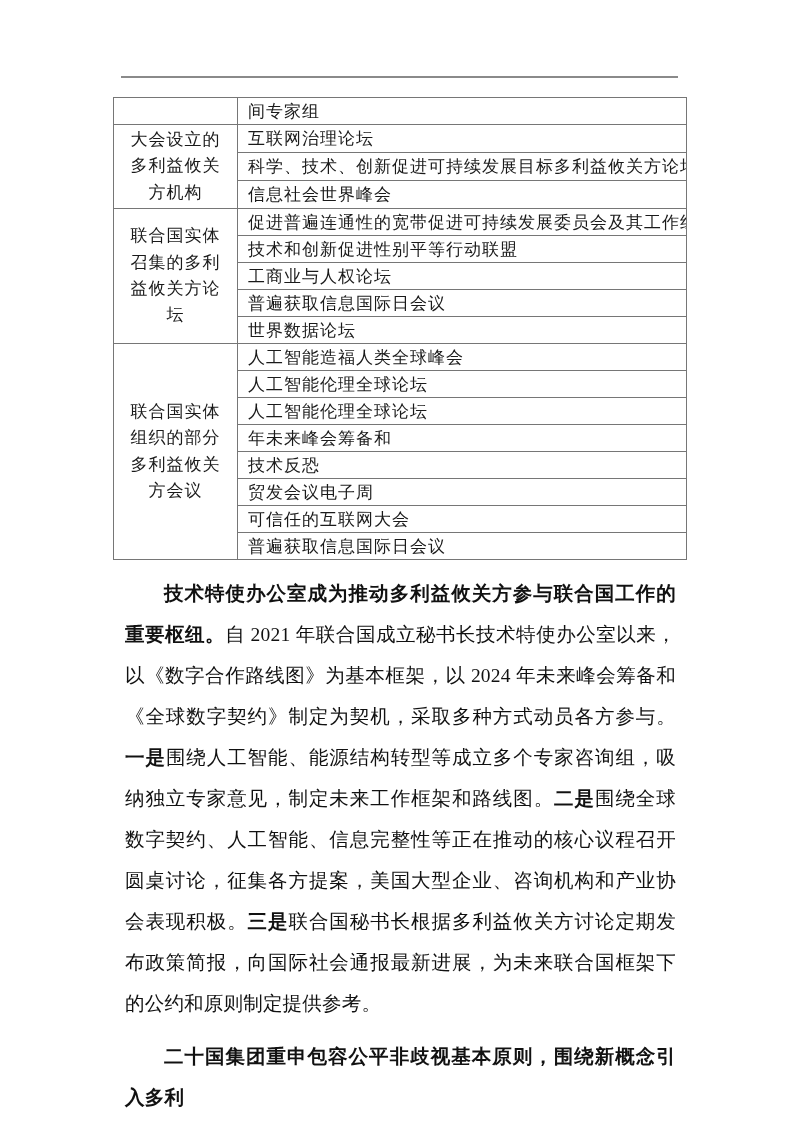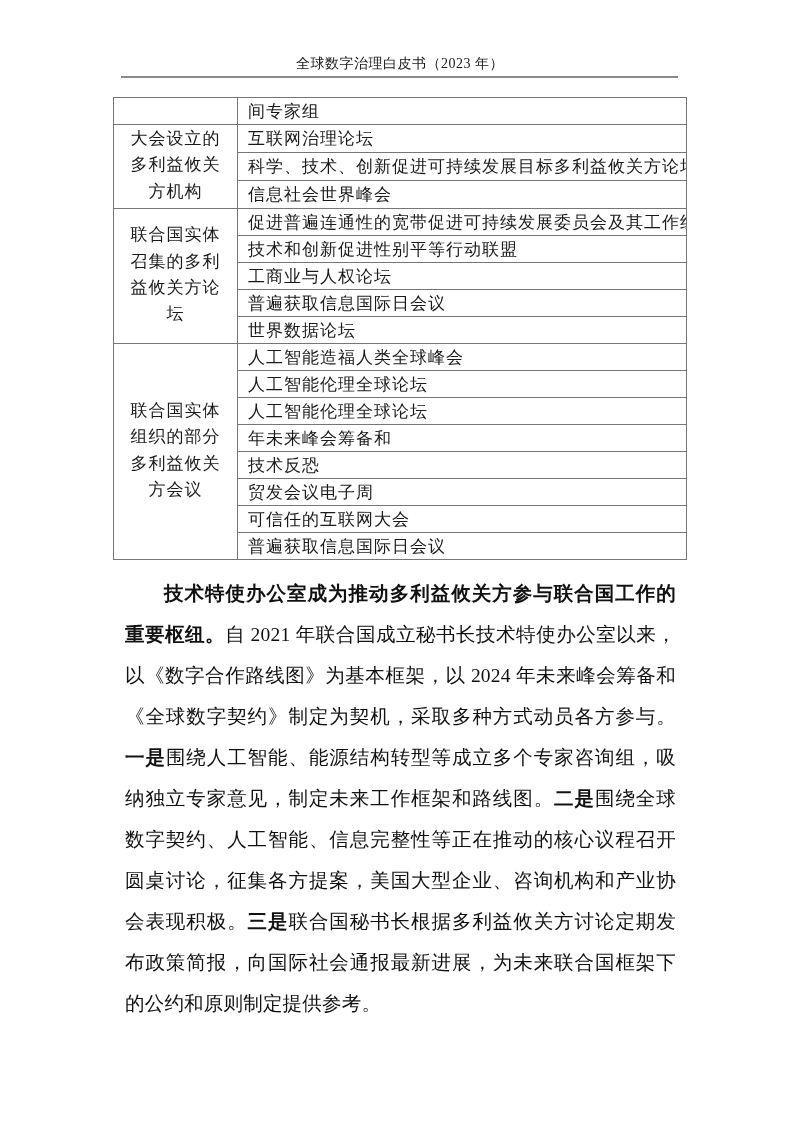--- a/index.html
+++ b/index.html
@@ -39,21 +39,20 @@
     top: 97px;
     left: 113px;
     width: 574px;
     border-collapse: collapse;
     table-layout: fixed;
     font-size: 17px;
   }
   .org-table td {
     border: 1px solid #767676;
     font-weight: normal;
-    font-family: Liberation Mono, monospace;
   }
   .org-table .cat-cell {
     width: 107px;
     text-align: center;
     vertical-align: middle;
     padding: 2px 8px;
     letter-spacing: 1px;
     line-height: 1.55;
   }
   .org-table .item-cell {
@@ -96,21 +95,20 @@
     font-size: 12px;
     font-family: "Liberation Sans", "DejaVu Sans", sans-serif;
     color: #222;
   }
 </style>
 </head>
 <body>
 
 <div class="page">
 
-  <div class="header-title">全球数字治理白皮书（2023 年）</div>
 
   <div class="header-rule"></div>
 
   <table class="org-table">
     <tbody>
         <tr>
           <td class="cat-cell" rowspan="1"></td>
           <td class="item-cell">间专家组</td>
         </tr>
         <tr>
@@ -162,16 +160,17 @@
           <td class="item-cell">可信任的互联网大会</td>
         </tr>
         <tr>
           <td class="item-cell">普遍获取信息国际日会议</td>
         </tr>
       </tbody>
   </table>
 
   <div class="body-block">
       <p><span class="seg bold">技术特使办公室成为推动多利益攸关方参与联合国工作的重要枢纽。</span><span class="seg">自 2021 年联合国成立秘书长技术特使办公室以来，以《数字合作路线图》为基本框架，以 2024 年未来峰会筹备和《全球数字契约》制定为契机，采取多种方式动员各方参与。</span><span class="seg bold">一是</span><span class="seg">围绕人工智能、能源结构转型等成立多个专家咨询组，吸纳独立专家意见，制定未来工作框架和路线图。</span><span class="seg bold">二是</span><span class="seg">围绕全球数字契约、人工智能、信息完整性等正在推动的核心议程召开圆桌讨论，征集各方提案，美国大型企业、咨询机构和产业协会表现积极。</span><span class="seg bold">三是</span><span class="seg">联合国秘书长根据多利益攸关方讨论定期发布政策简报，向国际社会通报最新进展，为未来联合国框架下的公约和原则制定提供参考。</span></p>
+      <p><span class="seg bold">二十国集团重申包容公平非歧视基本原则，围绕新概念引入多利</span></p>
     </div>
 
 
 </div>
 
 </body></html>

